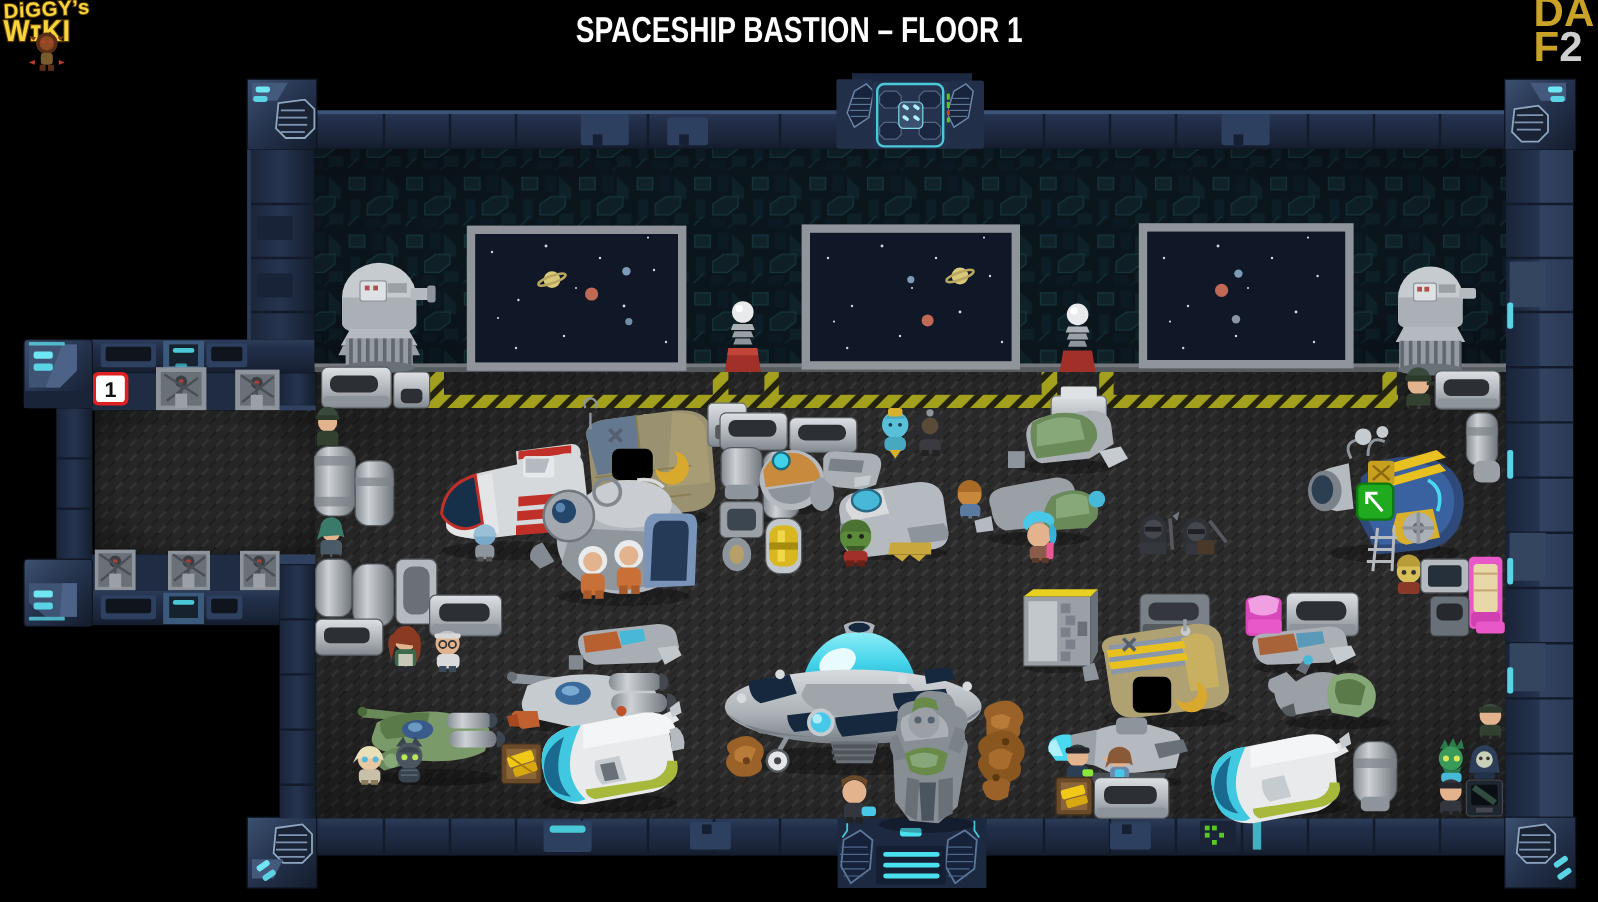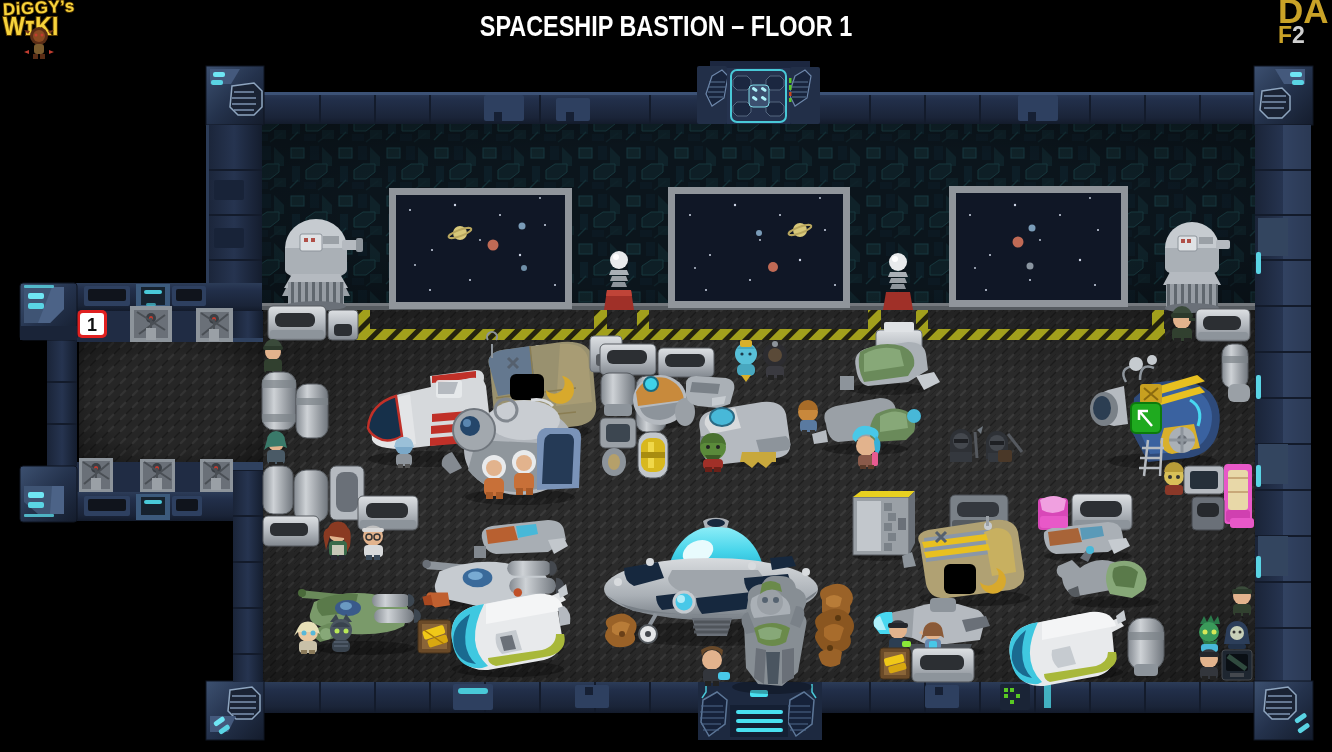--- a/index.html
+++ b/index.html
@@ -1348,15 +1348,15 @@
       </g>
 <rect x="10" y="18" width="10" height="10" rx="3" fill="#7a5b2e"></rect>
 <path d="M5 24 l-5 2 5 2 z" fill="#c03c30"></path>
       <path d="M25 24 l5 2 -5 2 z" fill="#c03c30"></path>
 <rect x="9" y="28" width="5" height="5" fill="#5a2d16"></rect>
       <rect x="16" y="28" width="5" height="5" fill="#5a2d16"></rect>
 </svg>
 
 <div style="position:absolute;right:2px;top:-3px;width:52px;text-align:left;font-weight:bold;line-height:.82;font-family:'Liberation Sans',sans-serif">
 <div style="font-size:35px;color:#c9a227">DA</div>
-<div style="font-size:23px"><span style="color:#c9a227">F</span><span style="color:#cfcfcf">2</span></div>
+<div style="font-size:35px"><span style="color:#c9a227">F</span><span style="color:#cfcfcf">2</span></div>
 </div>
 </div>
 
 </body></html>

